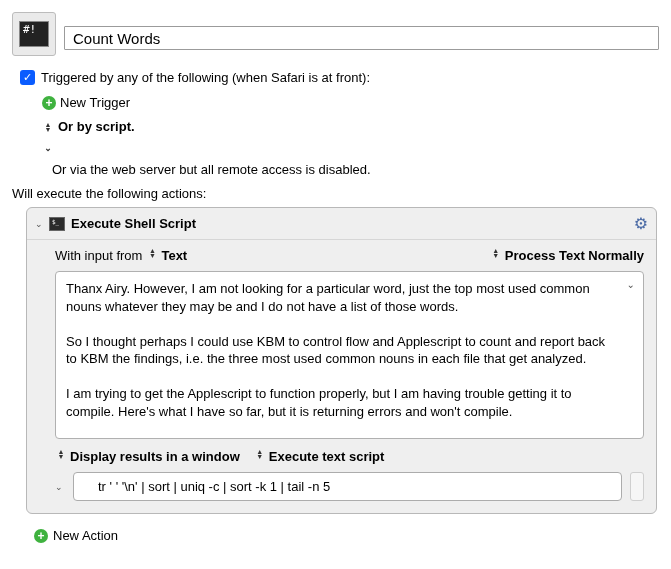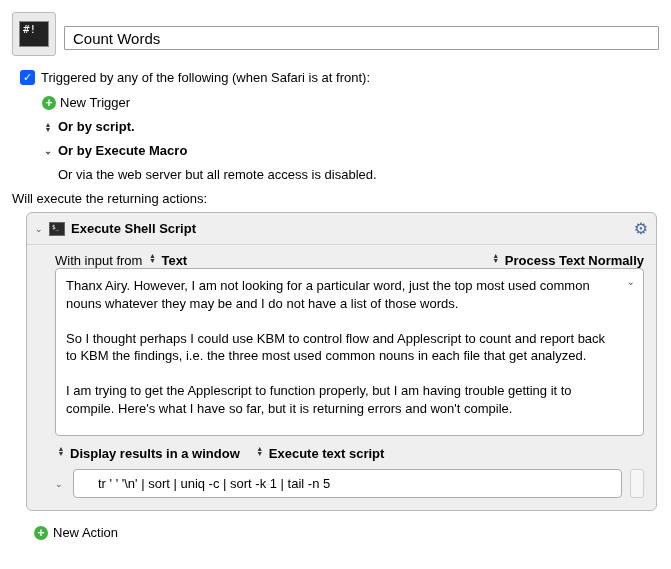--- a/index.html
+++ b/index.html
@@ -150,21 +150,21 @@
     color: #4a6aa5;
     font-size: 16px;
   }
   .action-body {
     padding: 8px 12px 12px 28px;
   }
   .input-line {
     display: flex;
     align-items: center;
     gap: 4px;
-    margin-bottom: 0;
+    margin-bottom: 8px;
   }
   .input-line .spacer { flex:1; }
   .selector {
     display: inline-flex;
     align-items: flex-start;
     gap: 3px;
     font-weight: 600;
     font-size: 13px;
   }
   .text-panel {
@@ -250,29 +250,28 @@
     </div>
     <div class="trigger-item bold">
       <span class="updown-icon">
           <span>▲</span>
           <span>▼</span>
         </span>
       <span>Or by script.</span>
     </div>
     <div class="trigger-item bold">
       <span class="down-icon">⌄</span>
-      <span>Or by Execute Macro</span>
-    </div>
-    <div class="trigger-item" style="margin-left:16px;">
+    </div>
+    <div class="trigger-item" style="margin-left:10px;">
       <span>Or via the web server but all remote access is disabled.</span>
     </div>
   </div>
 </div>
 
-<div class="exec-label">Will execute the returning actions:</div>
+<div class="exec-label">Will execute the following actions:</div>
 
 <div class="action-block">
   <div class="action-header">
     <span class="disclosure">⌄</span>
     <span class="script-icon">
         <span>$_</span>
       </span>
     <span class="action-title">Execute Shell Script</span>
     <span class="gear-icon">⚙</span>
   </div>

